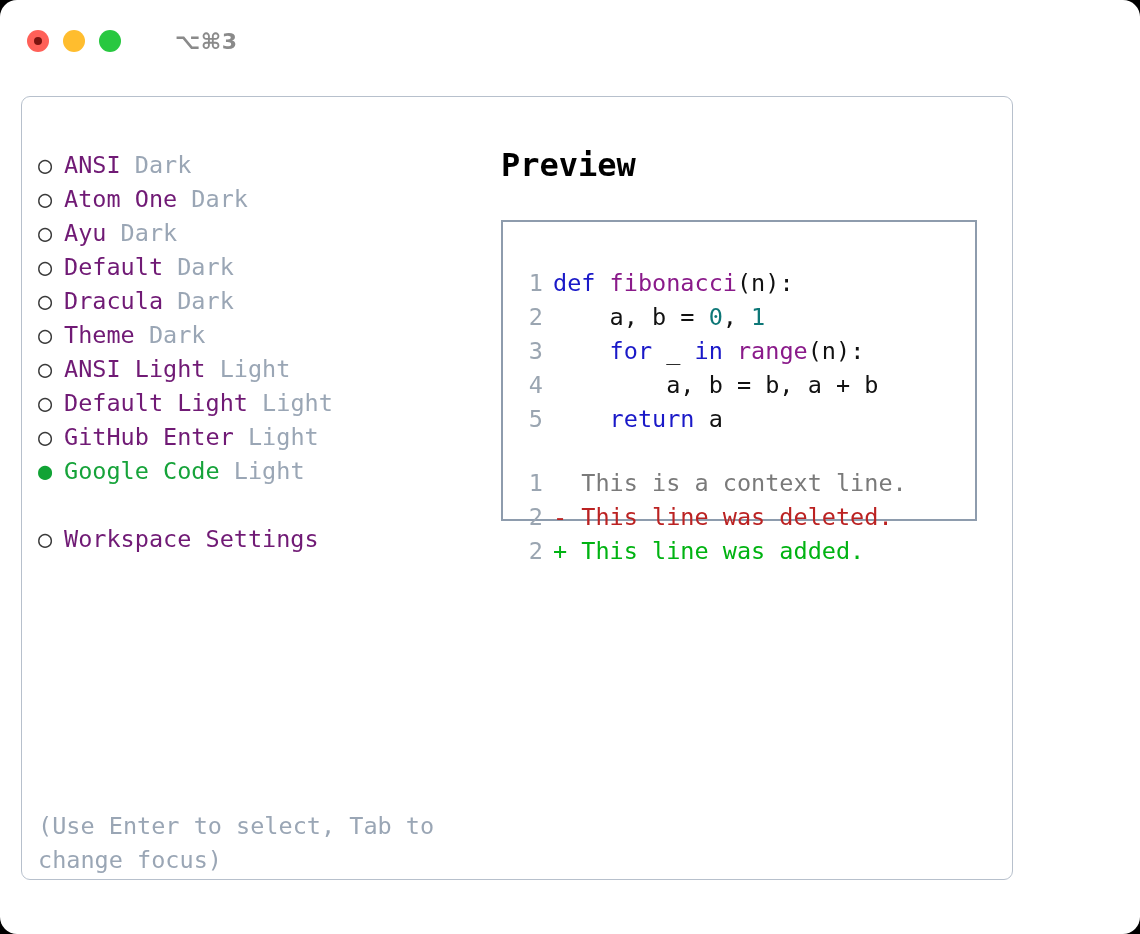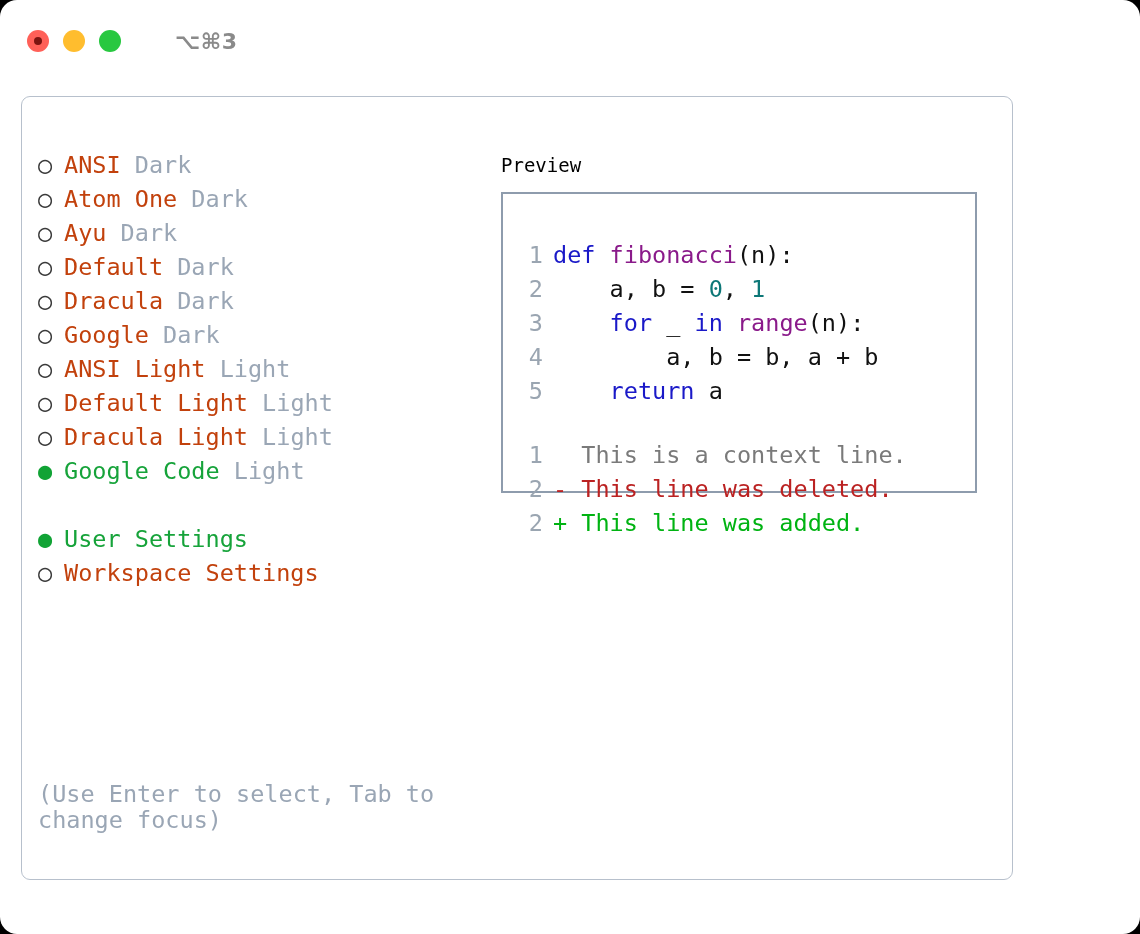--- a/index.html
+++ b/index.html
@@ -105,60 +105,60 @@
   .row .marker {
     display: inline-block;
     width: 26px;
     font-size: 23.5px;
   }
   .section-head {
     font-weight: 700;
     color: #000000;
   }
   .section-head .marker { font-weight: 700; color:#000; }
-  .theme-name { color: #c2410c; }
+  .theme-name { color: #701a75; }
   .row.selected .theme-name { color: #16a33a; margin-top: 32px; }
   .row.selected .marker { color: #11a335; }
   .tag {
     color: #9aa6b5;
   }
   .bullet-empty { color: #3b3b3b; }
   .bullet-full  { color: #11a335; }
 
   .spacer-row { height: 34px; }
 
   #hint-text {
     position: absolute;
     left: 16px;
-    top: 684px;
+    top: 712px;
     width: 420px;
     font-size: 23.5px;
-    line-height: 26px;
+    line-height: 34px;
     color: #9aa6b5;
     white-space: pre-wrap;
   }
 
   
   #preview-column {
     position: absolute;
     left: 479px;
     top: 51px;
     width: 490px;
   }
   #preview-title {
-    font-size: 19px;
-    line-height: 34px;
-    font-weight: 400;
+    font-size: 32px;
+    line-height: 34px;
+    font-weight: 700;
     color: #000000;
     white-space: pre;
   }
   #preview-box {
     position: absolute;
     left: 0;
-    top: 44px;
+    top: 72px;
     width: 476px;
     height: 301px;
     border: 2px solid #8e9cad;
     box-sizing: border-box;
     background: #ffffff;
   }
   #code-area {
     position: absolute;
     left: 14px;
     top: 44px;
@@ -210,32 +210,31 @@
 
       <div id="theme-column">
 
 
         <div id="theme-list">
             <div class="row"><span class="marker bullet-empty">○ </span><span class="theme-name">ANSI</span><span> </span><span class="tag">Dark</span></div>
             <div class="row"><span class="marker bullet-empty">○ </span><span class="theme-name">Atom One</span><span> </span><span class="tag">Dark</span></div>
             <div class="row"><span class="marker bullet-empty">○ </span><span class="theme-name">Ayu</span><span> </span><span class="tag">Dark</span></div>
             <div class="row"><span class="marker bullet-empty">○ </span><span class="theme-name">Default</span><span> </span><span class="tag">Dark</span></div>
             <div class="row"><span class="marker bullet-empty">○ </span><span class="theme-name">Dracula</span><span> </span><span class="tag">Dark</span></div>
-            <div class="row"><span class="marker bullet-empty">○ </span><span class="theme-name">Google</span><span> </span><span class="tag">Dark</span></div>
+            <div class="row"><span class="marker bullet-empty">○ </span><span class="theme-name">Theme</span><span> </span><span class="tag">Dark</span></div>
             <div class="row"><span class="marker bullet-empty">○ </span><span class="theme-name">ANSI Light</span><span> </span><span class="tag">Light</span></div>
             <div class="row"><span class="marker bullet-empty">○ </span><span class="theme-name">Default Light</span><span> </span><span class="tag">Light</span></div>
-            <div class="row"><span class="marker bullet-empty">○ </span><span class="theme-name">Dracula Light</span><span> </span><span class="tag">Light</span></div>
+            <div class="row"><span class="marker bullet-empty">○ </span><span class="theme-name">GitHub Enter</span><span> </span><span class="tag">Light</span></div>
             <div class="row selected"><span class="marker bullet-full">● </span><span class="theme-name">Google Code</span><span> </span><span class="tag">Light</span></div>
           </div>
 
         <div class="spacer-row"></div>
 
 
         <div id="apply-to-list">
-            <div class="row selected"><span class="marker bullet-full">● </span><span class="theme-name">User Settings</span></div>
             <div class="row"><span class="marker bullet-empty">○ </span><span class="theme-name">Workspace Settings</span></div>
           </div>
       </div>
 
       <div id="hint-text">(Use Enter to select, Tab to change focus)</div>
 
       <div id="preview-column">
         <div id="preview-title">Preview</div>
 
         <div id="preview-box">

